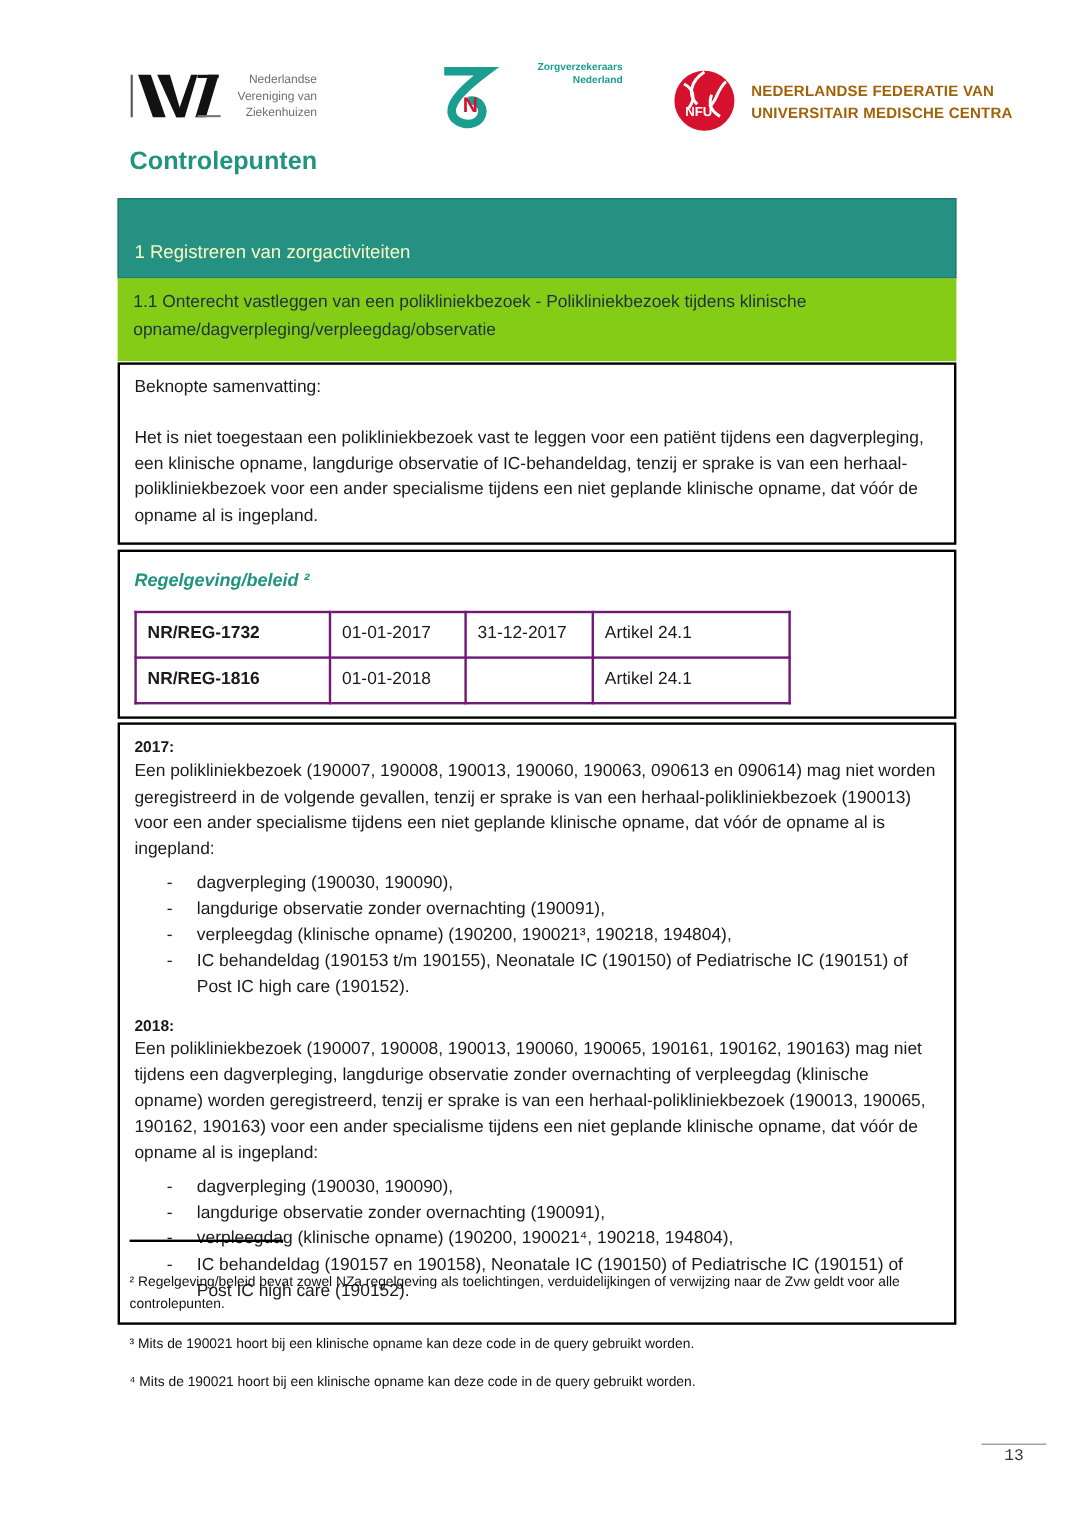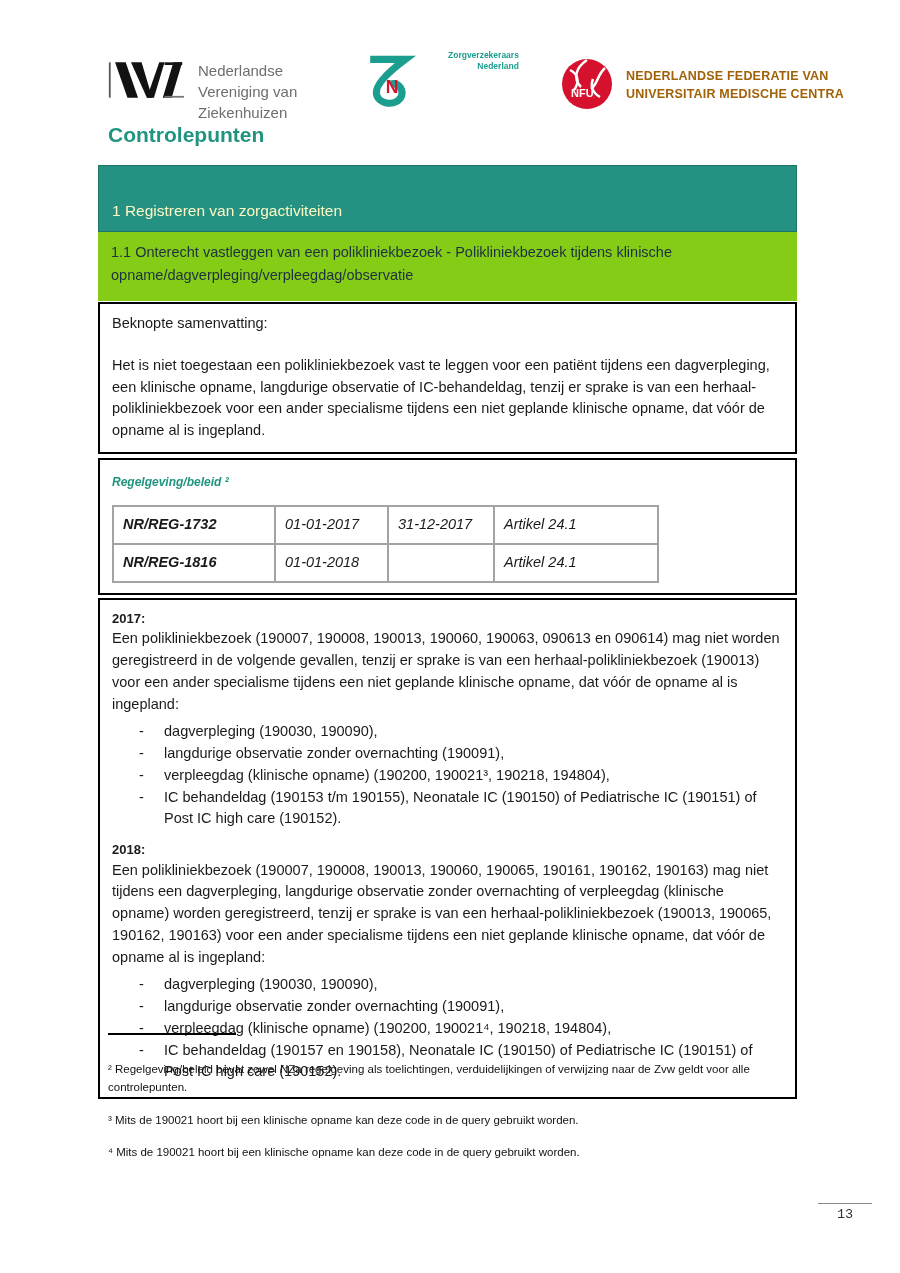--- a/index.html
+++ b/index.html
@@ -3,21 +3,21 @@
 <meta charset="utf-8">
 <style>
   html,body{margin:0;padding:0;}
   body{
     width:900px;height:1273px;position:relative;background:#ffffff;
     font-family:"Liberation Sans",sans-serif;color:#1a1a1a;overflow:hidden;
   }
   
   .logo{position:absolute;display:flex;align-items:flex-start;}
   .logo-nvz{left:108px;top:58px;}
-  .nvz-text{margin-left:14px;font-size:15px;line-height:1.4;color:#6d6e71;padding-top:2px;}
+  .nvz-text{margin-left:14px;font-size:10px;line-height:1.4;color:#6d6e71;padding-top:2px;text-align:right;}
   .logo-zn{left:364px;top:50px;}
   .zn-text{margin-left:18px;font-size:8.5px;line-height:1.35;color:#1B9E8F;text-align:right;font-weight:bold;}
   .logo-nfu{left:560px;top:57px;}
   .nfu-text{margin-left:12px;font-size:12.5px;line-height:1.45;color:#a16207;font-weight:bold;letter-spacing:.2px;padding-top:10px;}
   
   .page-title{position:absolute;left:108px;top:123px;font-size:21px;font-weight:bold;color:#21947F;}
   
   .main{position:absolute;left:98px;top:165px;width:699px;}
   .bar-dark{
     background:#259182;border:1px solid #1d7668;color:#fef9c3;
@@ -28,24 +28,24 @@
     padding:9px 13px 11px 13px;box-sizing:border-box;min-height:69px;
   }
   .box{
     border:2px solid #000;background:#fff;box-sizing:border-box;
     padding:9px 12px 10px 12px;font-size:14.5px;line-height:1.5;
   }
   .box-summary{margin-top:1px;min-height:136px;}
   .box-regulation{margin-top:4px;min-height:125px;}
   .box-rules{margin-top:3px;min-height:439px;}
   .summary-text{margin-top:20px;}
-  .reg-heading{color:#21947F;font-style:italic;font-weight:bold;font-size:12px;margin:4px 0 14px 0;}
+  .reg-heading{color:#21947F;font-style:italic;font-weight:bold;font-size:15px;margin:4px 0 14px 0;}
   table.reg-table{border-collapse:collapse;margin-left:0;}
   table.reg-table td{
-    border:2px solid #a3a3a3;height:32px;padding:2px 9px;font-size:14.5px;vertical-align:middle;font-style:italic;
+    border:2px solid #701a75;height:32px;padding:2px 9px;font-size:14.5px;vertical-align:middle;
   }
   td.c0{width:142px;font-weight:bold;}
   td.c1{width:93px;}
   td.c2{width:86px;}
   td.c3{width:144px;}
   .year-label{font-weight:bold;font-size:13px;}
   .rules-intro{margin:0 0 2px 0;}
   ul.dash-list{list-style:none;margin:6px 0 4px 0;padding:0;}
   ul.dash-list li{position:relative;padding-left:52px;margin:0;}
   ul.dash-list li::before{content:"-";position:absolute;left:27px;top:0;}

